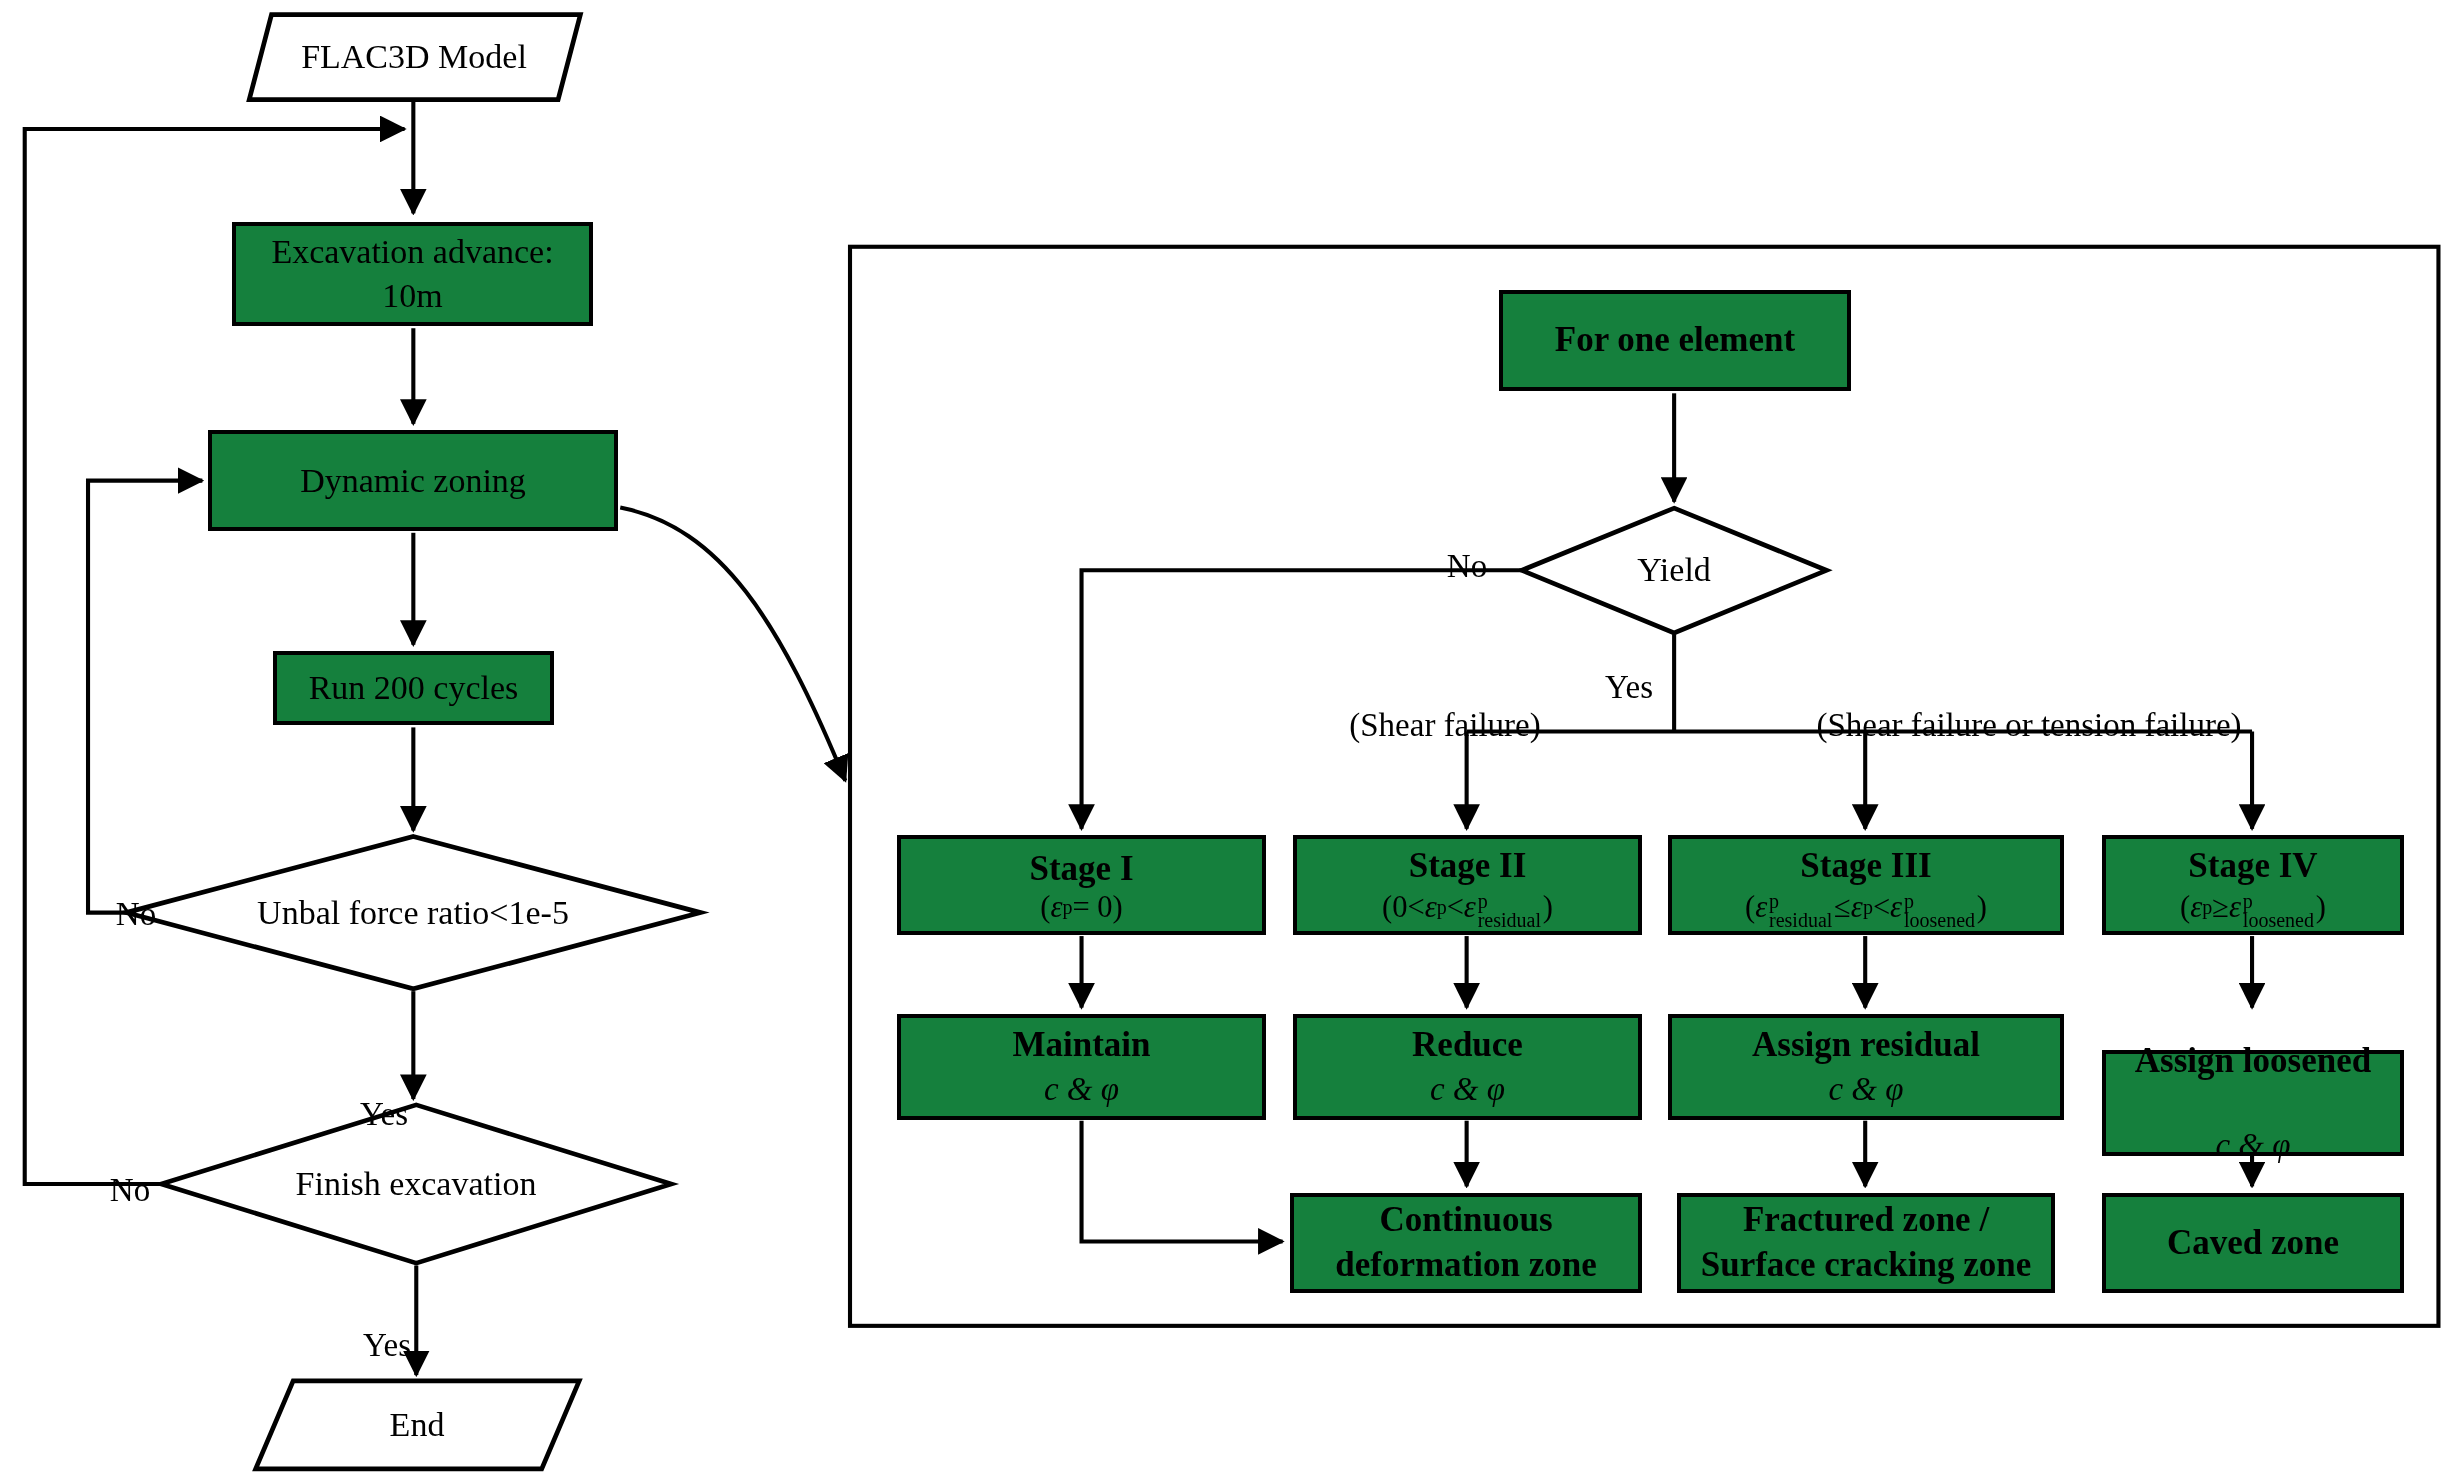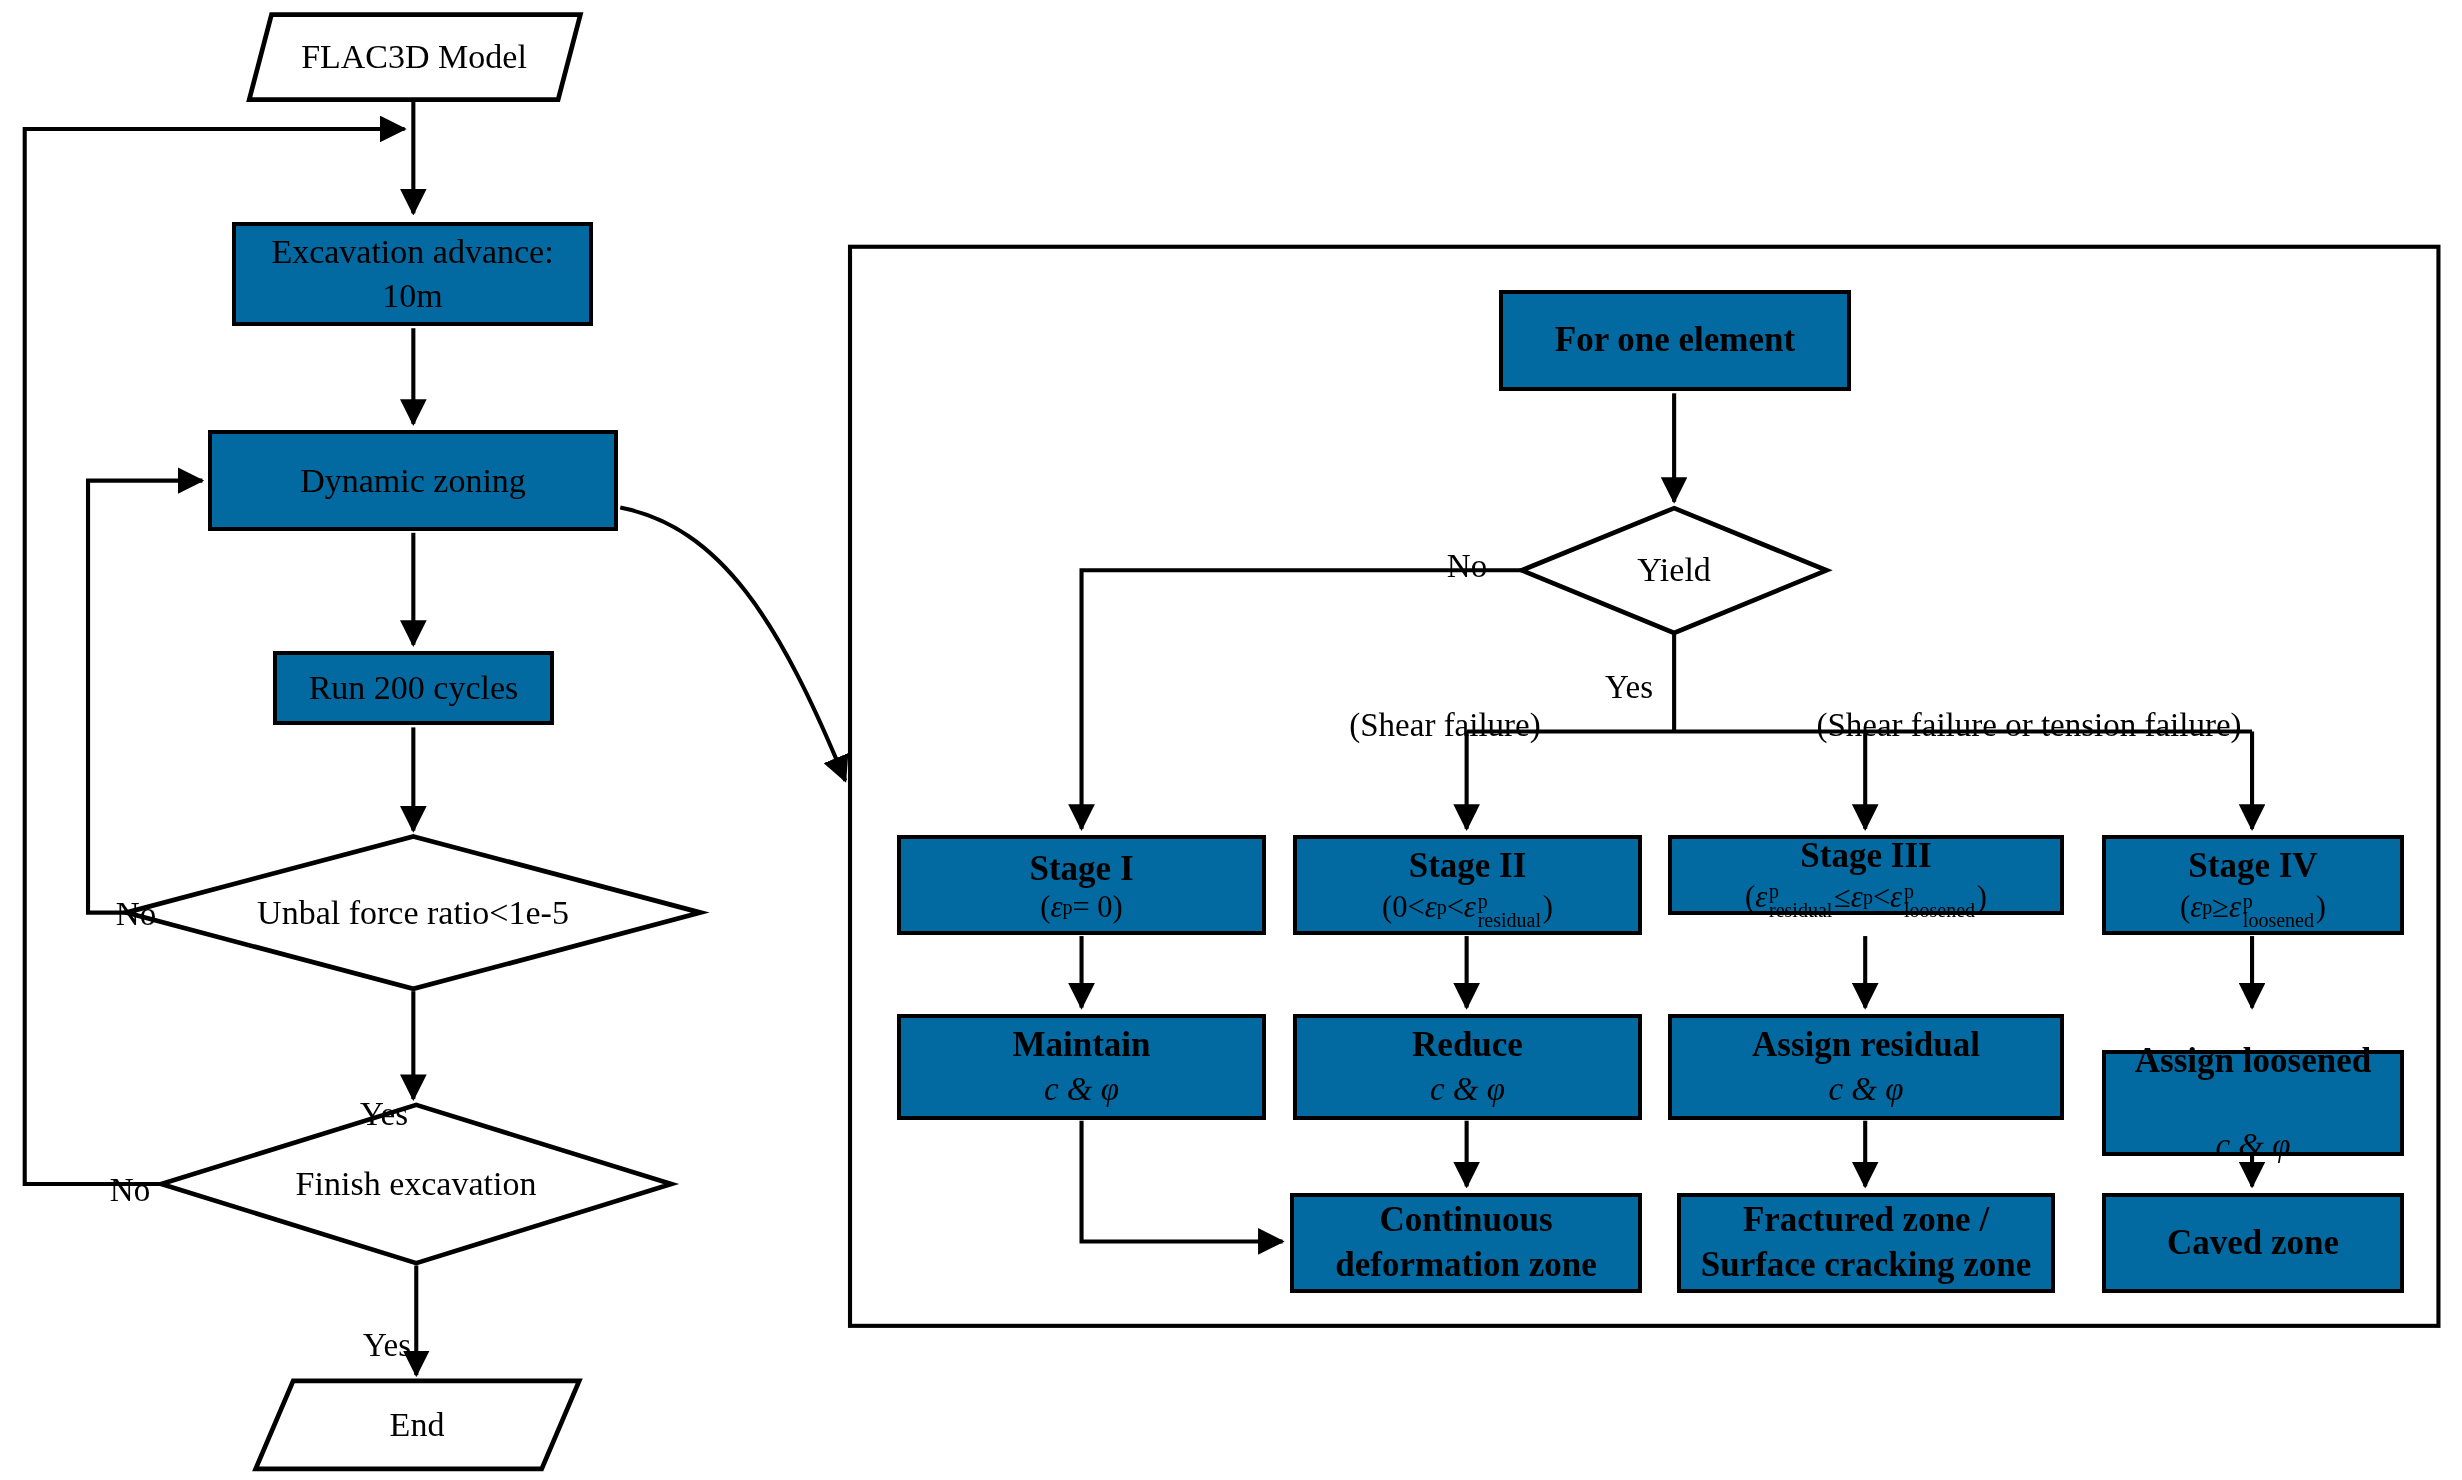--- a/index.html
+++ b/index.html
@@ -2,21 +2,21 @@
 <html style="font-size:9.4px"><head>
 <meta charset="utf-8">
 <style>
   html,body{margin:0;padding:0;}
   body{
     width:2462px;height:1480px;background:#ffffff;position:relative;overflow:hidden;
     font-family:"Liberation Serif", serif;color:#000;
   }
   svg.wires{position:absolute;left:0;top:0;z-index:0;}
   .box{
-    position:absolute;background:#0369a1;border:4.7px solid #000;box-sizing:border-box;
+    position:absolute;background:#15803d;border:4.7px solid #000;box-sizing:border-box;
     display:flex;flex-direction:column;align-items:center;justify-content:center;
     text-align:center;z-index:1;line-height:1.28;
   }
   .plain{font-size:34px;font-weight:normal;}
   .bold-title{font-size:35px;font-weight:bold;}
   .box .t1{font-size:35px;font-weight:bold;white-space:nowrap;}
   .box .t2{font-size:33px;font-style:italic;white-space:nowrap;}
   .box .z{font-size:35px;font-weight:bold;white-space:nowrap;}
   .box span:empty{display:none;}
   .formula{font-size:30.5px;font-weight:normal;white-space:nowrap;display:flex;align-items:center;justify-content:center;line-height:1;}
@@ -134,21 +134,21 @@
       <span>&lt;</span>
       <span class="e">ε</span>
       <span class="st">
         <span>p</span>
         <span>residual</span>
       </span>
       <span>)</span>
   </div>
 </div>
 
-<div class="box" style="left:1668px;top:835px;width:396px;height:80px;">
+<div class="box" style="left:1668px;top:835px;width:396px;height:100px;">
   <span class="t1">Stage III</span>
   <div class="formula">
     <span>(</span>
       <span class="e">ε</span>
       <span class="st">
         <span>p</span>
         <span>residual</span>
       </span>
       <span>≤</span>
       <span class="e">ε</span>

